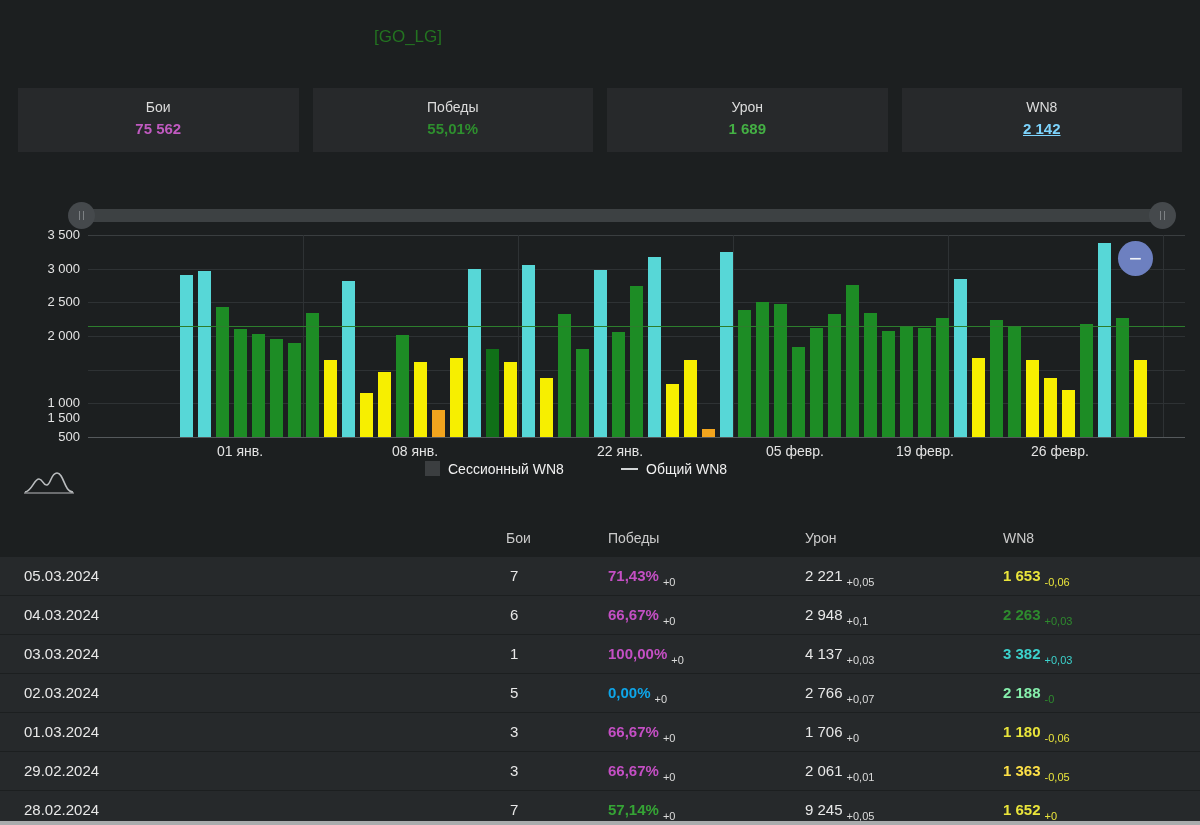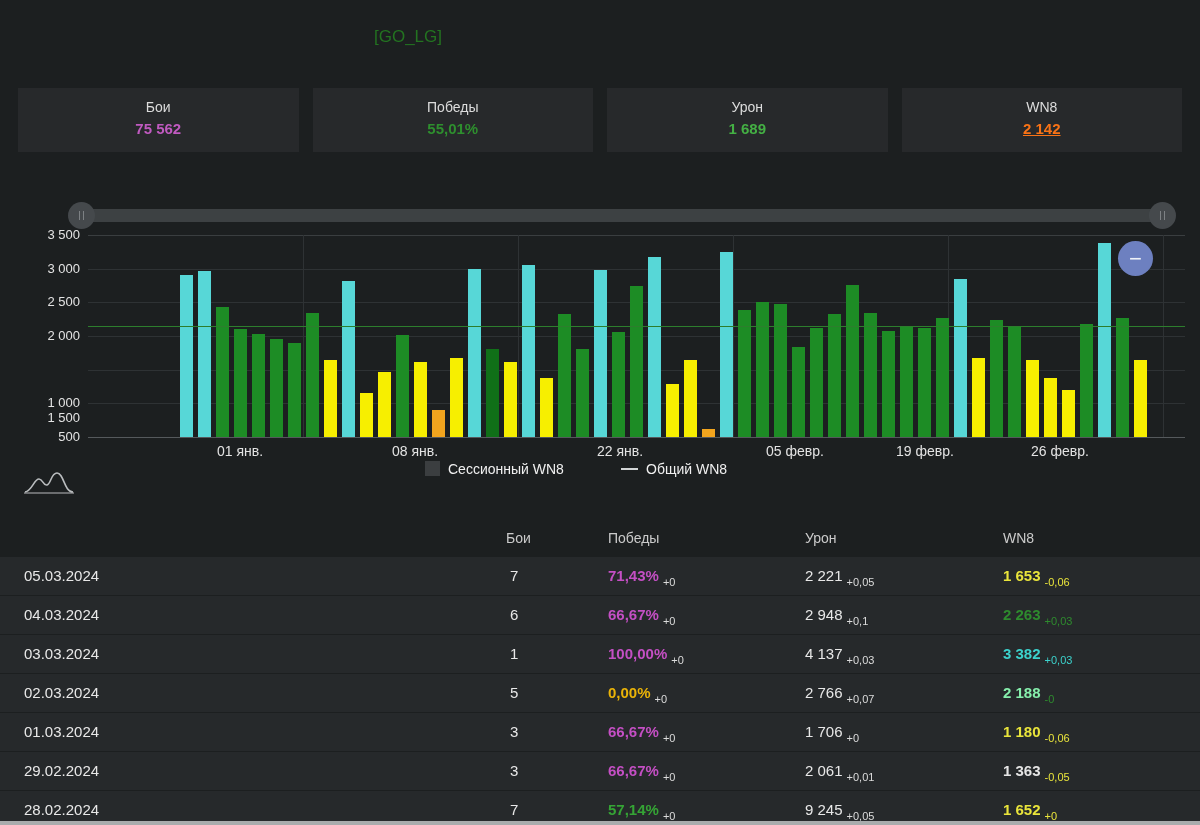--- a/index.html
+++ b/index.html
@@ -71,21 +71,21 @@
       <div class="card">
         <div class="lbl">Победы</div>
         <div class="val" style="color: rgb(46, 143, 46);">55,01%</div>
       </div>
       <div class="card">
         <div class="lbl">Урон</div>
         <div class="val" style="color: rgb(68, 176, 68);">1 689</div>
       </div>
       <div class="card">
         <div class="lbl">WN8</div>
-        <div class="val" style="color: #f97316; text-decoration: underline;">2 142</div>
+        <div class="val" style="color: #7dd3fc; text-decoration: underline;">2 142</div>
       </div>
     </div>
 
   <div class="slider-track"></div>
   <div class="slider-handle" style="left:68px">
     <span class="grip g1"></span>
     <span class="grip g2"></span>
   </div>
   <div class="slider-handle" style="left:1149px">
     <span class="grip g1"></span>
@@ -216,37 +216,37 @@
       <div class="trow" style="top: 635px; padding-left: 36px;">
         <span class="c date">03.03.2024</span>
         <span class="c battles">1</span>
         <span class="c winrate"><span style="color: rgb(196, 79, 196);">100,00%</span><span class="sub sub-white">+0</span></span>
         <span class="c damage"><span>4 137</span><span class="sub sub-white">+0,03</span></span>
         <span class="c wn8"><span style="color: rgb(60, 210, 204);">3 382</span><span class="sub" style="color: rgb(60, 210, 204);">+0,03</span></span>
       </div>
       <div class="trow" style="top: 674px;">
         <span class="c date">02.03.2024</span>
         <span class="c battles">5</span>
-        <span class="c winrate"><span style="color: #eab308;">0,00%</span><span class="sub sub-white">+0</span></span>
+        <span class="c winrate"><span style="color: #0ea5e9;">0,00%</span><span class="sub sub-white">+0</span></span>
         <span class="c damage"><span>2 766</span><span class="sub sub-white">+0,07</span></span>
         <span class="c wn8"><span style="color: #86efac;">2 188</span><span class="sub" style="color: rgb(46, 139, 46);">-0</span></span>
       </div>
       <div class="trow" style="top: 713px;">
         <span class="c date">01.03.2024</span>
         <span class="c battles">3</span>
         <span class="c winrate"><span style="color: rgb(196, 79, 196);">66,67%</span><span class="sub sub-white">+0</span></span>
         <span class="c damage"><span>1 706</span><span class="sub sub-white">+0</span></span>
         <span class="c wn8"><span style="color: rgb(233, 228, 59);">1 180</span><span class="sub" style="color: rgb(233, 228, 59);">-0,06</span></span>
       </div>
       <div class="trow" style="top: 752px;">
         <span class="c date">29.02.2024</span>
         <span class="c battles">3</span>
         <span class="c winrate"><span style="color: rgb(196, 79, 196);">66,67%</span><span class="sub sub-white">+0</span></span>
         <span class="c damage"><span>2 061</span><span class="sub sub-white">+0,01</span></span>
-        <span class="c wn8"><span style="color: #e5e5e5;">1 363</span><span class="sub" style="color: rgb(233, 228, 59);">-0,05</span></span>
+        <span class="c wn8"><span style="color: #fde047;">1 363</span><span class="sub" style="color: rgb(233, 228, 59);">-0,05</span></span>
       </div>
       <div class="trow" style="top: 791px;">
         <span class="c date">28.02.2024</span>
         <span class="c battles">7</span>
         <span class="c winrate"><span style="color: rgb(53, 164, 53);">57,14%</span><span class="sub sub-white">+0</span></span>
         <span class="c damage"><span>9 245</span><span class="sub sub-white">+0,05</span></span>
         <span class="c wn8"><span style="color: rgb(233, 228, 59);">1 652</span><span class="sub" style="color: rgb(233, 228, 59);">+0</span></span>
       </div>
     </div>
 

